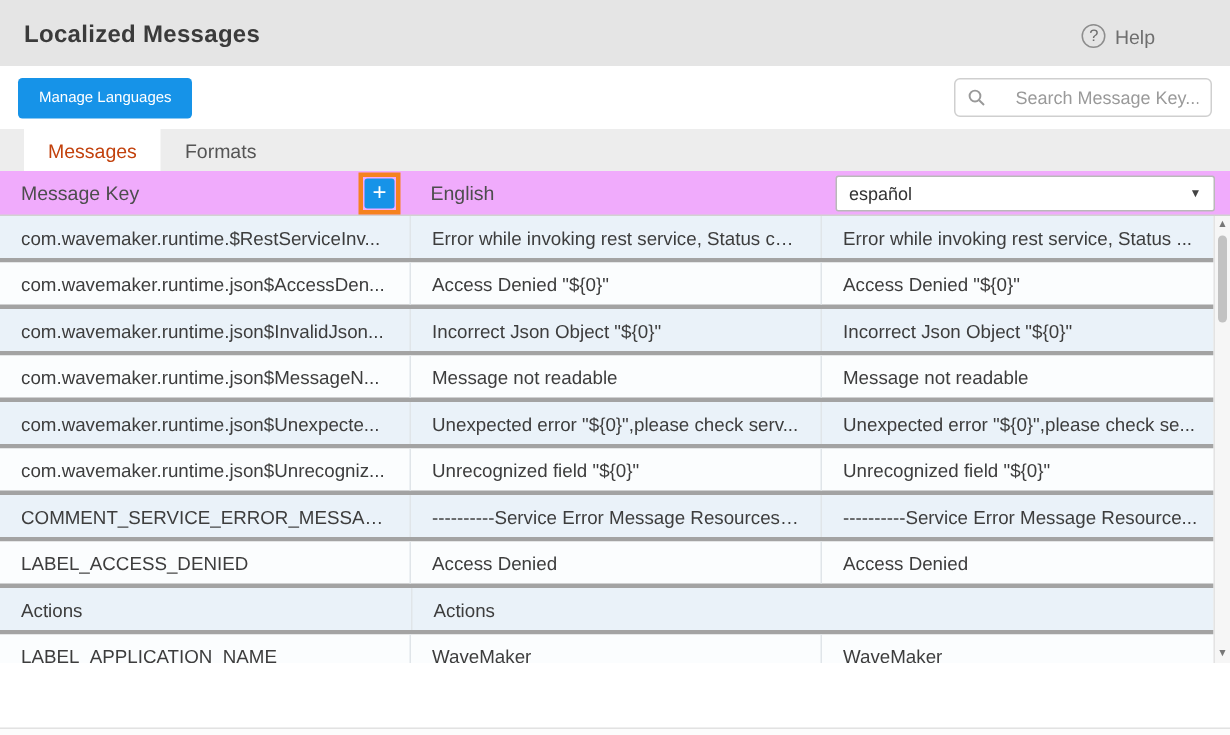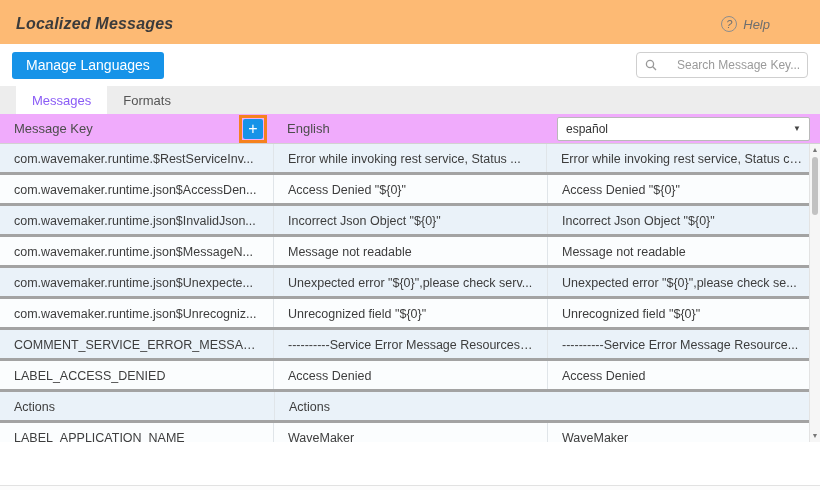--- a/index.html
+++ b/index.html
@@ -10,58 +10,57 @@
     width: 820px; height: 490px;
     background: #fff;
     position: relative;
     overflow: hidden;
     display: flex; flex-direction: column;
   }
 
   
   .titlebar {
     height: 44px; flex: none;
-    background: #fdba74;
+    background: #e5e5e5;
     display: flex; align-items: center; justify-content: space-between;
     padding: 4px 50px 0 16px;
-    font-style: italic;
   }
   .titlebar h1 { font-size: 16px; font-weight: 700; color: #3b3b3b; letter-spacing: .2px; }
   .help { display: flex; align-items: center; gap: 6px; color: #6e6e6e; font-size: 13px; cursor: pointer; }
   .help-icon {
     width: 16px; height: 16px; border: 1px solid #8d8d8d; border-radius: 50%;
     font-size: 11px; line-height: 14px; text-align: center; color: #6e6e6e; display: inline-block;
   }
 
   
   .toolbar {
     height: 42px; flex: none; background: #fff;
     display: flex; align-items: center; justify-content: space-between;
     padding: 0 12px;
   }
-  .btn { border: none; color: #fff; font-size: 14px; border-radius: 3px; cursor: pointer; font-family: inherit; }
+  .btn { border: none; color: #fff; font-size: 10px; border-radius: 3px; cursor: pointer; font-family: inherit; }
   .btn-manage { height: 27px; padding: 0 14px; background: #1693e8; }
   .search {
     width: 172px; height: 26px; background: #fff;
     border: 1px solid #cfcfcf; border-radius: 4px;
     display: flex; align-items: center; gap: 20px; padding: 0 8px;
   }
   .search input {
     border: none; outline: none; flex: 1; min-width: 0;
     font-size: 12px; color: #333; background: transparent; font-family: inherit;
   }
   .search input::placeholder { color: #9a9a9a; }
 
   
   .tabbar {
     height: 28px; flex: none; background: #ededed;
     display: flex; align-items: stretch; padding-left: 16px;
   }
   .tab { padding: 0 16px; display: flex; align-items: center; font-size: 13px; color: #555; cursor: pointer; }
-  .tab.active { background: #fff; color: #8b5cf6; }
+  .tab.active { background: #fff; color: #c2410c; }
 
   
   .thead {
     height: 30px; flex: none; background: #f0abfc;
     display: flex; align-items: stretch; font-size: 13px; color: #4d4d4d;
     border-bottom: 1px solid #d2d2d2;
   }
   .th { display: flex; align-items: center; padding: 0 14px; }
   .col-key { width: 273px; flex: none; }
   .col-en  { width: 274px; flex: none; }
@@ -167,22 +166,22 @@
       <div class="select">
         <span>español</span>
         <span class="caret">▼</span>
       </div>
     </div>
   </div>
 
   <div class="tbody">
   <div class="tr">
     <div class="td col-key">com.wavemaker.runtime.$RestServiceInv...</div>
+    <div class="td col-en">Error while invoking rest service, Status co...</div>
     <div class="td col-loc">Error while invoking rest service, Status ...</div>
-    <div class="td col-en">Error while invoking rest service, Status co...</div>
   </div>
 
   <div class="tr">
     <div class="td col-key">com.wavemaker.runtime.json$AccessDen...</div>
     <div class="td col-en">Access Denied "${0}"</div>
     <div class="td col-loc">Access Denied "${0}"</div>
   </div>
 
   <div class="tr">
     <div class="td col-key">com.wavemaker.runtime.json$InvalidJson...</div>

